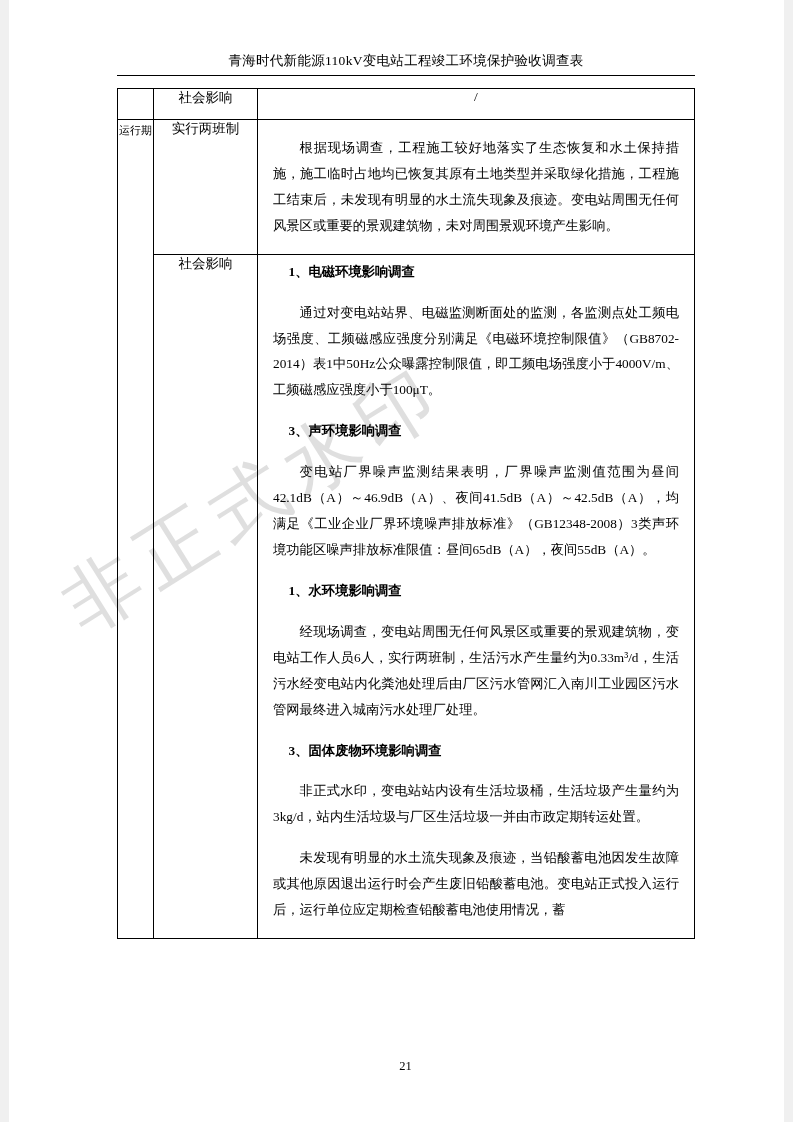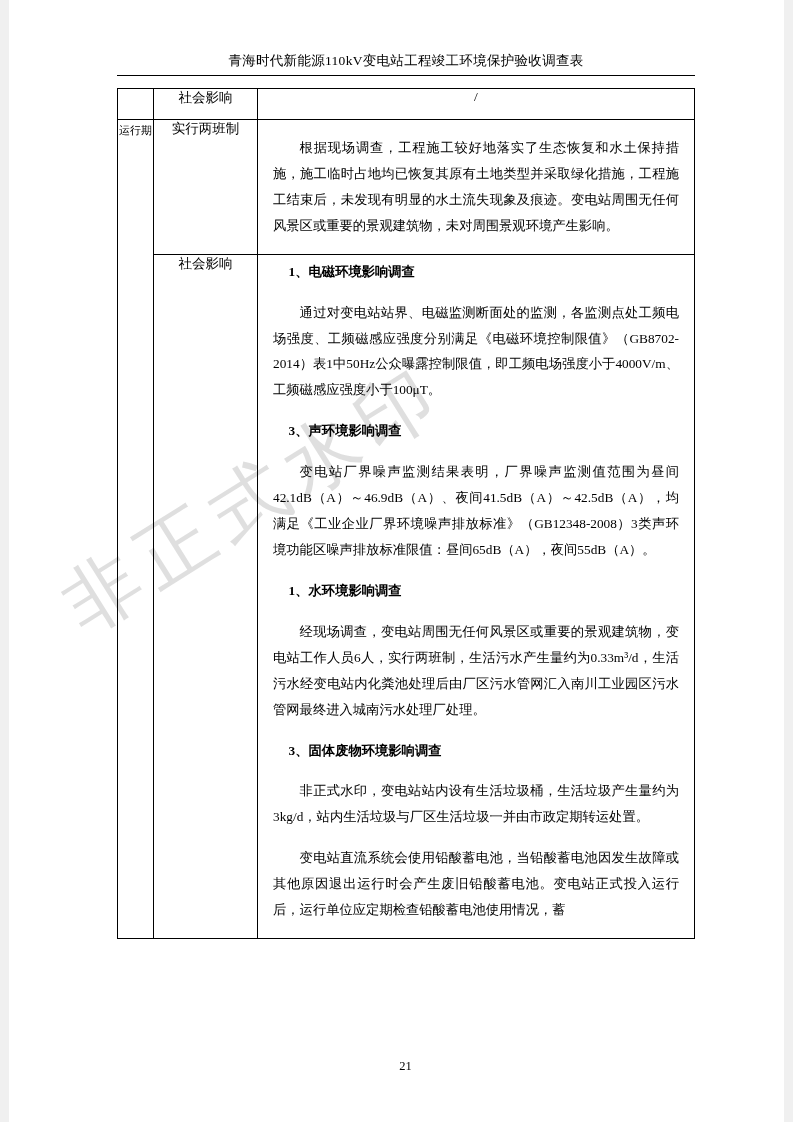--- a/index.html
+++ b/index.html
@@ -141,21 +141,21 @@
         <td class="cell-cat">社会影响</td>
         <td class="cell-body">
           <p class="p-head">1、电磁环境影响调查</p>
           <p class="p-ind">通过对变电站站界、电磁监测断面处的监测，各监测点处工频电场强度、工频磁感应强度分别满足《电磁环境控制限值》（GB8702-2014）表1中50Hz公众曝露控制限值，即工频电场强度小于4000V/m、工频磁感应强度小于100μT。</p>
           <p class="p-head">3、声环境影响调查</p>
           <p class="p-ind">变电站厂界噪声监测结果表明，厂界噪声监测值范围为昼间42.1dB（A）～46.9dB（A）、夜间41.5dB（A）～42.5dB（A），均满足《工业企业厂界环境噪声排放标准》（GB12348-2008）3类声环境功能区噪声排放标准限值：昼间65dB（A），夜间55dB（A）。</p>
           <p class="p-head">1、水环境影响调查</p>
           <p class="p-ind">经现场调查，变电站周围无任何风景区或重要的景观建筑物，变电站工作人员6人，实行两班制，生活污水产生量约为0.33m³/d，生活污水经变电站内化粪池处理后由厂区污水管网汇入南川工业园区污水管网最终进入城南污水处理厂处理。</p>
           <p class="p-head">3、固体废物环境影响调查</p>
           <p class="p-ind">非正式水印，变电站站内设有生活垃圾桶，生活垃圾产生量约为3kg/d，站内生活垃圾与厂区生活垃圾一并由市政定期转运处置。</p>
-          <p class="p-ind">变电站直流系统会使用铅酸蓄电池，当铅酸蓄电池因发生故障或其他原因退出运行时会产生废旧铅酸蓄电池。变电站正式投入运行后，运行单位应定期检查铅酸蓄电池使用情况，蓄</p>
+          <p class="p-ind">未发现有明显的水土流失现象及痕迹，当铅酸蓄电池因发生故障或其他原因退出运行时会产生废旧铅酸蓄电池。变电站正式投入运行后，运行单位应定期检查铅酸蓄电池使用情况，蓄</p>
         </td>
       </tr>
     </tbody>
   </table>
 
   <div class="page-number">21</div>
 
 </div>
 
 </body></html>

